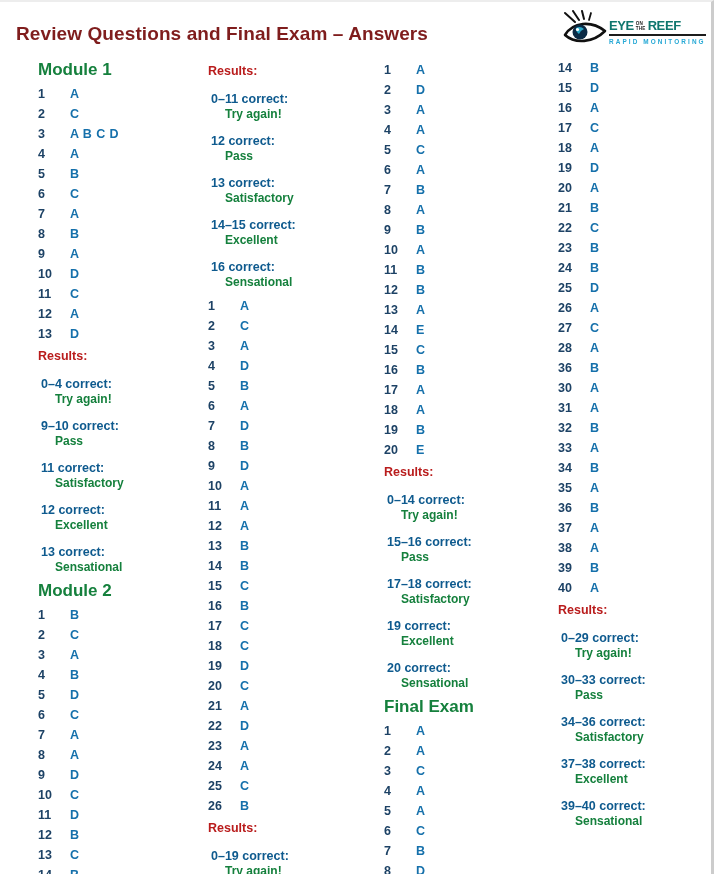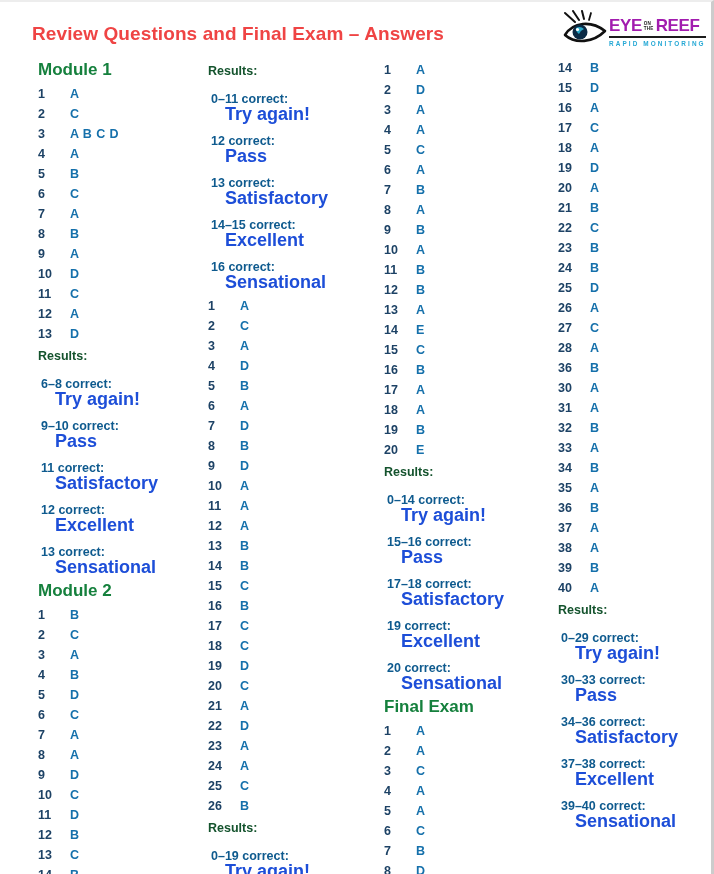--- a/index.html
+++ b/index.html
@@ -6,30 +6,30 @@
   body{
     width:714px;height:874px;position:relative;background:#ffffff;
     font-family:"Liberation Sans", sans-serif;overflow:hidden;
   }
   .page{
     position:absolute;inset:0;background:#fff;
     border-right:3px solid #cccccc;border-top:2px solid #ededed;
     box-sizing:border-box;
   }
   .doc-title{
-    position:absolute;left:32px;top:21px;
-    font-size:19px;font-weight:700;color:#ef4444;letter-spacing:.1px;
+    position:absolute;left:16px;top:21px;
+    font-size:19px;font-weight:700;color:#7f1d1d;letter-spacing:.1px;
     white-space:nowrap;
   }
   
   .logo{position:absolute;right:14px;top:8px;width:134px;display:flex;align-items:center;}
   .logo-eye{flex:0 0 auto;margin-right:2px;}
   .logo-right{flex:1 1 auto;}
   .logo-words{display:flex;align-items:center;line-height:1;}
-  .logo-big{font-size:17px;font-weight:700;color:#a21caf;letter-spacing:-.4px;}
+  .logo-big{font-size:13px;font-weight:700;color:#0f766e;letter-spacing:-.4px;}
   .logo-onthe{display:flex;flex-direction:column;justify-content:center;margin:0 2px;}
   .logo-small{font-size:4.6px;font-weight:700;color:#1c1c1c;line-height:5px;letter-spacing:.2px;}
   .logo-rule{height:1.5px;background:#1c1c1c;margin:2px 0 2px 0;}
   .logo-tagline{
     font-size:6.4px;font-weight:700;color:#25a8d5;letter-spacing:2.1px;
     text-align:center;white-space:nowrap;
   }
   
   .col{position:absolute;}
   #col-0{left:38px;top:58px;width:166px;}
@@ -37,24 +37,24 @@
   #col-2{left:384px;top:58px;width:166px;}
   #col-3{left:558px;top:56px;width:148px;}
   .module-heading{
     font-size:17px;line-height:20px;font-weight:700;color:#15803d;
     margin:0 0 4px 0;white-space:nowrap;
   }
   .answer-row{display:flex;height:20px;align-items:center;}
   .q-num{width:32px;font-size:12.5px;font-weight:700;color:#1d4265;}
   .q-ans{font-size:12.5px;font-weight:700;color:#1570ab;letter-spacing:.4px;white-space:nowrap;}
   .results-block{margin:4px 0 6px 0;}
-  .results-label{font-size:12.5px;line-height:17px;font-weight:700;color:#14532d;}
+  .results-label{font-size:12.5px;line-height:17px;font-weight:700;color:#b91c1c;}
   .result-entry{margin-top:12px;padding-left:3px;}
   .result-range{font-size:12.5px;line-height:15px;font-weight:700;color:#0e5a8e;white-space:nowrap;}
-  .result-grade{font-size:18px;line-height:15px;font-weight:700;color:#1d4ed8;padding-left:14px;white-space:nowrap;}
+  .result-grade{font-size:12px;line-height:15px;font-weight:700;color:#15803d;padding-left:14px;white-space:nowrap;}
 </style>
 </head>
 <body>
 
 <div class="page">
 
   <div class="doc-title">Review Questions and Final Exam – Answers</div>
 
   <div class="logo">
     <span class="logo-eye">
@@ -136,21 +136,21 @@
         <span class="q-num">12</span>
         <span class="q-ans">A</span>
       </div>
       <div class="answer-row">
         <span class="q-num">13</span>
         <span class="q-ans">D</span>
       </div>
       <div class="results-block">
         <div class="results-label">Results:</div>
         <div class="result-entry">
-          <div class="result-range">6–8 correct:</div>
+          <div class="result-range">0–4 correct:</div>
           <div class="result-grade">Try again!</div>
         </div>
         <div class="result-entry">
           <div class="result-range">9–10 correct:</div>
           <div class="result-grade">Pass</div>
         </div>
         <div class="result-entry">
           <div class="result-range">11 correct:</div>
           <div class="result-grade">Satisfactory</div>
         </div>

